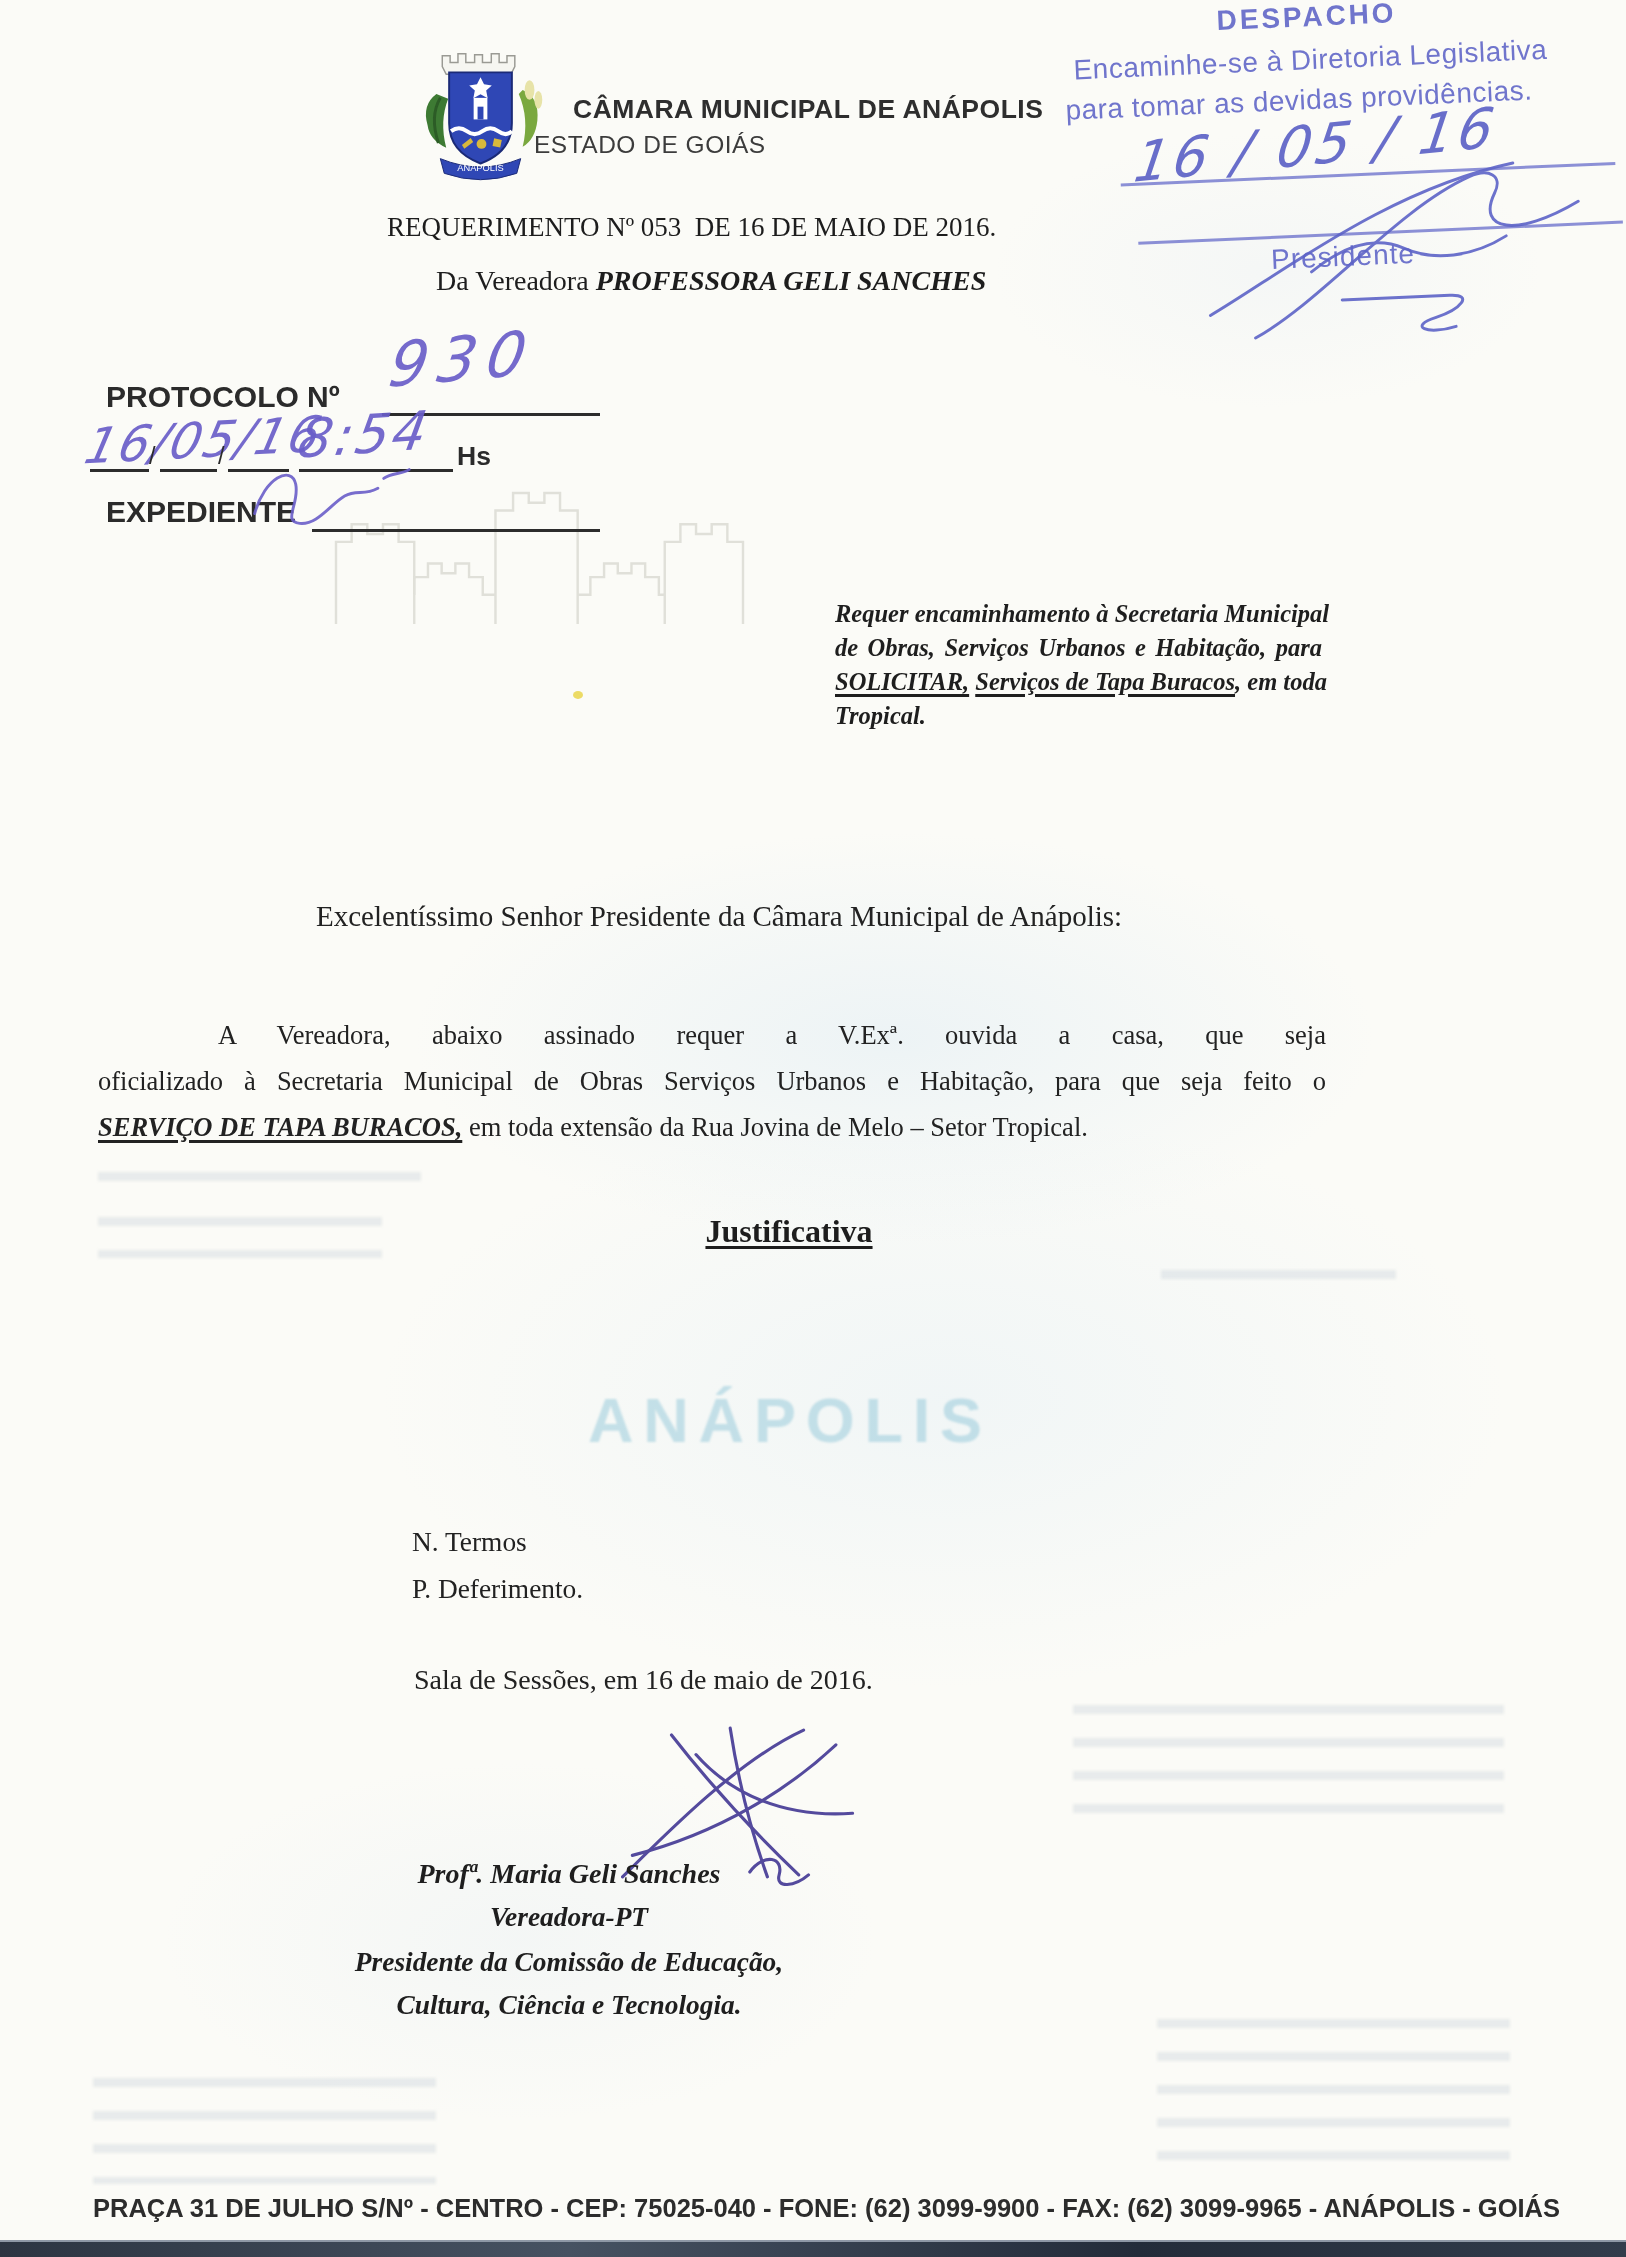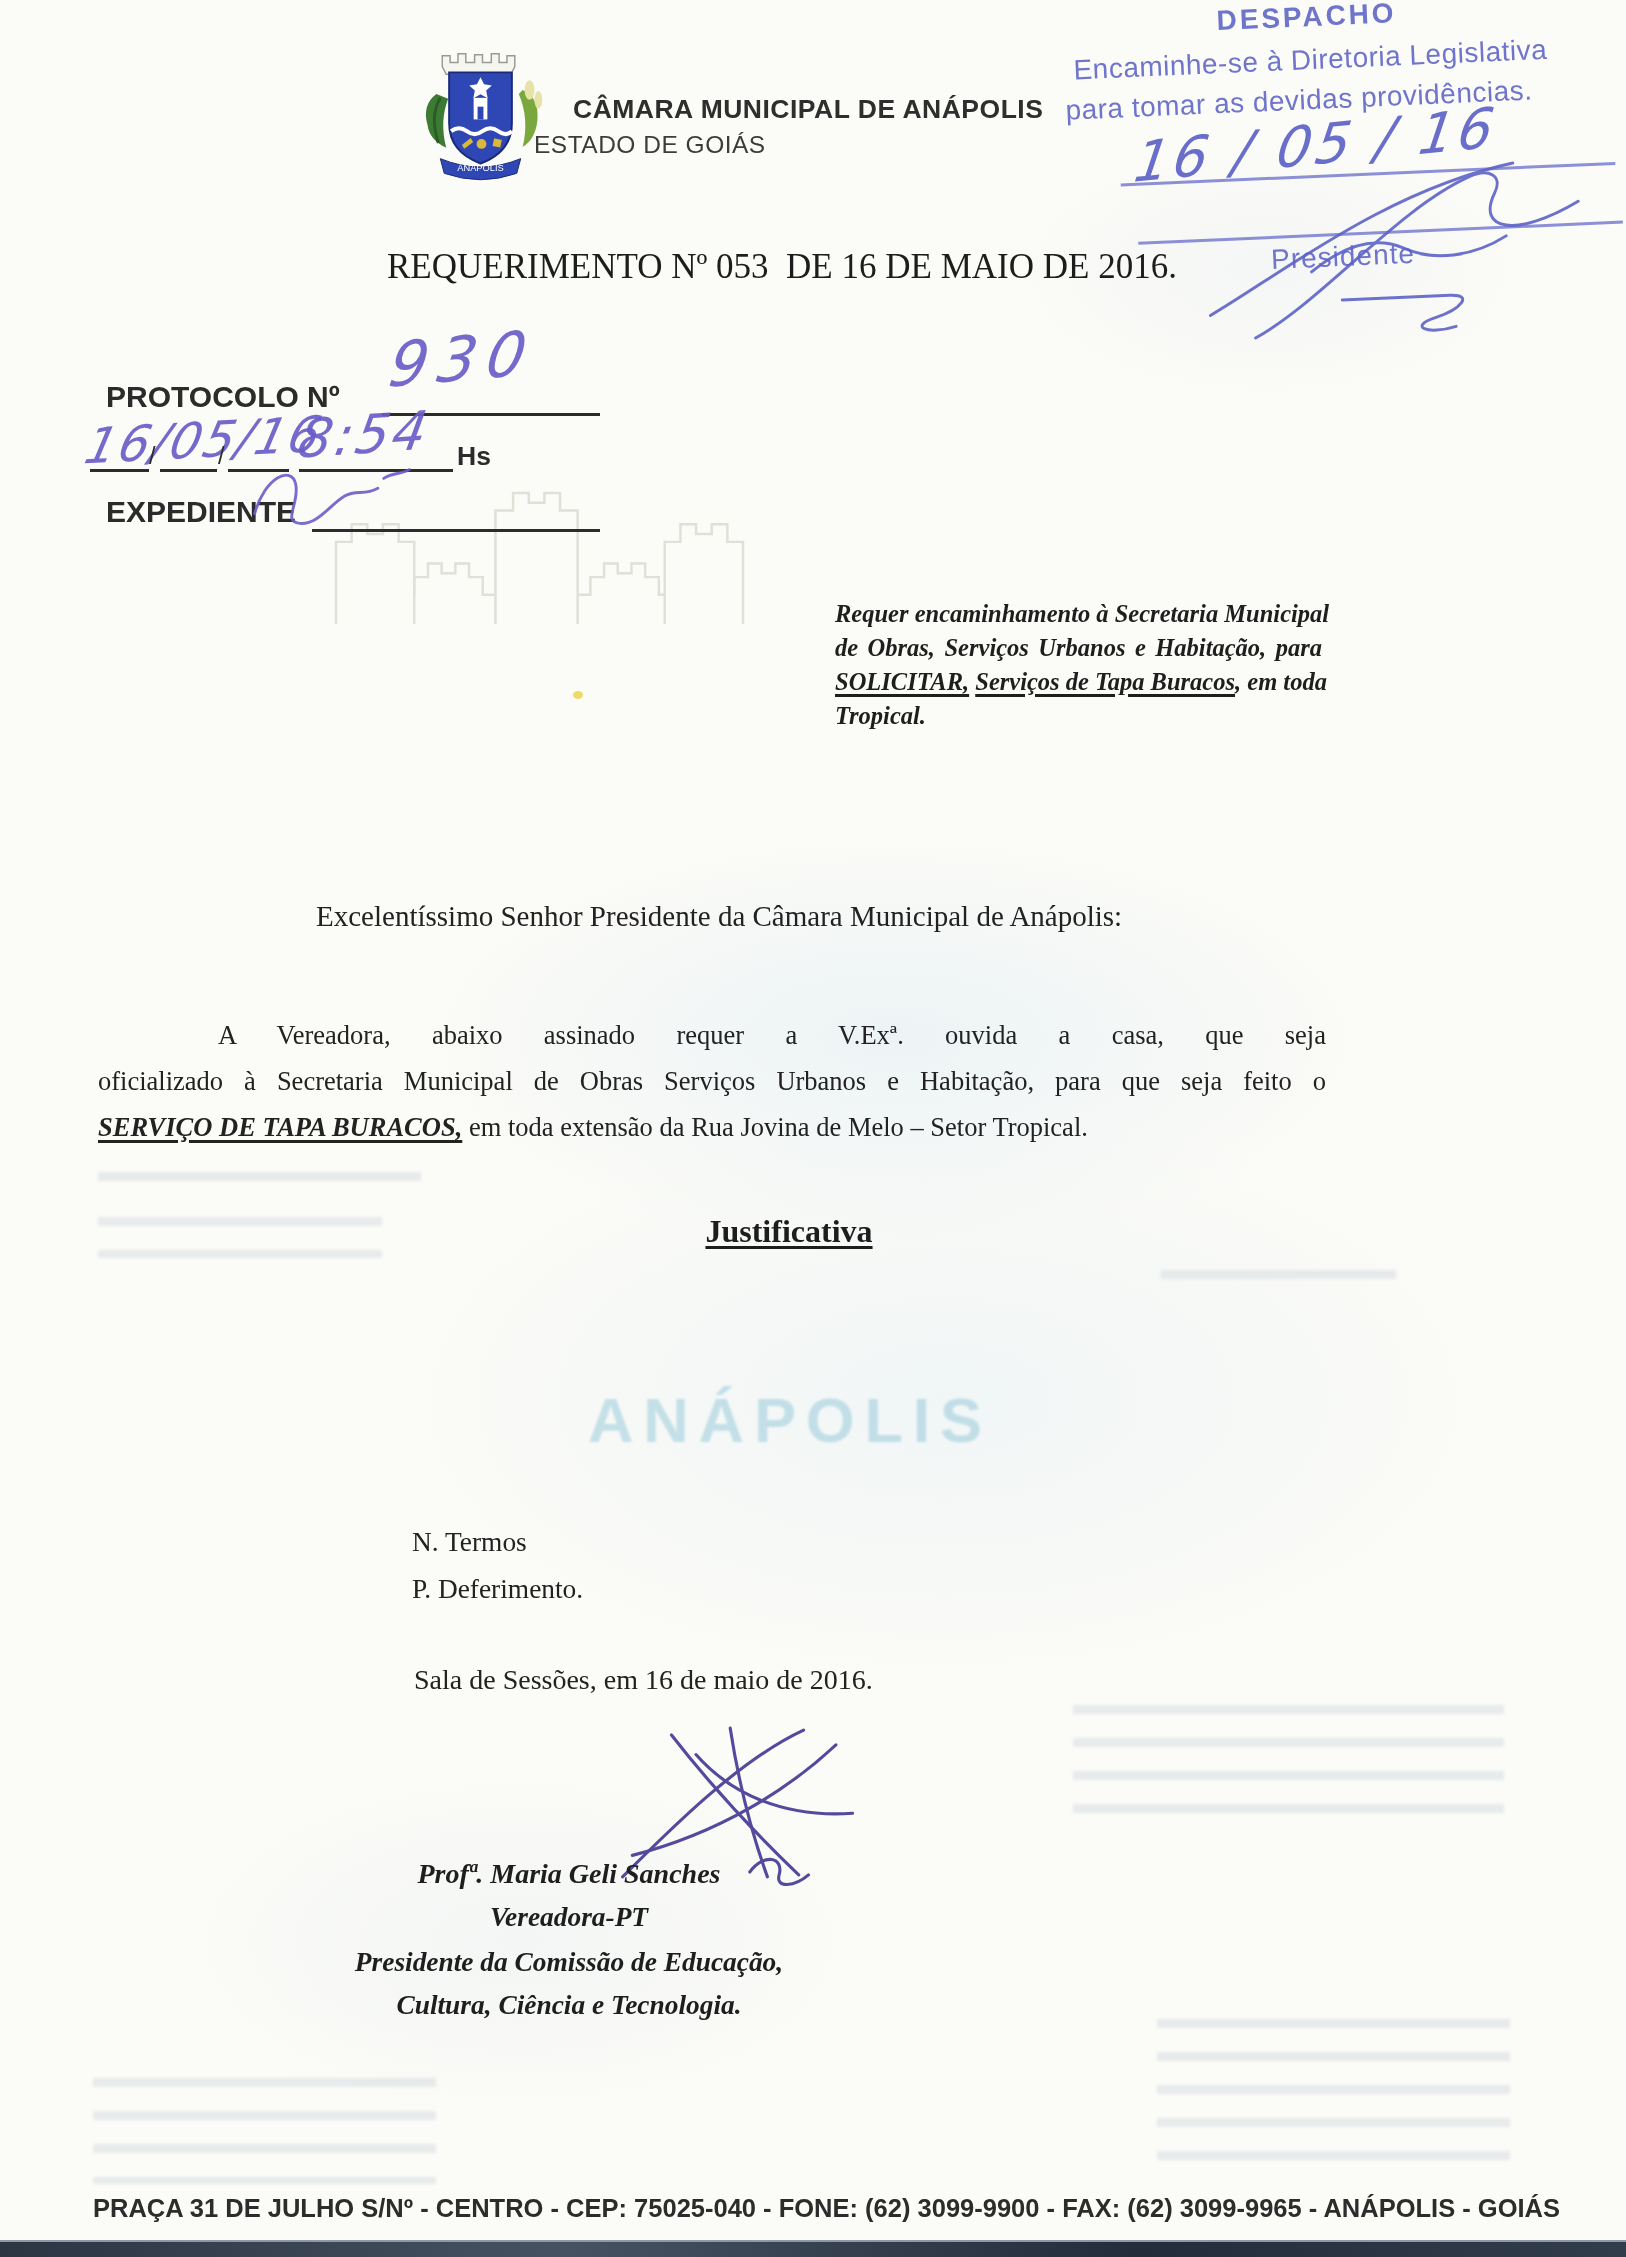--- a/index.html
+++ b/index.html
@@ -104,21 +104,25 @@
     <svg class="abs" style="left:123px;top:157px;" width="412" height="196" viewBox="0 0 420 200">
       <g fill="none" stroke="#5d63c7" stroke-width="3" stroke-linecap="round" opacity=".9">
         <path d="M15 160 C 90 120, 200 40, 330 18"></path>
         <path d="M60 185 C 130 150, 210 60, 285 30 C 305 22, 320 30, 310 48 C 290 85, 330 95, 395 60"></path>
         <path d="M120 120 C 160 90, 190 88, 215 100 C 245 115, 285 112, 320 92"></path>
         <path d="M150 150 L 260 150 C 285 150, 270 165, 245 172 C 215 180, 235 190, 265 182"></path>
       </g>
     </svg>
   </div>
 
-  <div class="abs pre" style="left:387px;top:212px;font-size:35px;color:#1d1d1d;margin-top:35px;">REQUERIMENTO Nº 053  DE 16 DE MAIO DE 2016.</div>
+  <div class="abs pre" style="left:387px;top:212px;font-size:27px;color:#1d1d1d;">REQUERIMENTO Nº 053  DE 16 DE MAIO DE 2016.</div>
+  <div class="abs" style="left:436px;top:265px;font-size:28px;color:#1d1d1d;white-space:nowrap;">
+    <span>Da Vereadora</span>
+    <span class="b i">PROFESSORA GELI SANCHES</span>
+  </div>
 
   <div class="abs sans b" style="left:106px;top:380px;font-size:30px;color:#2b2b2b;">PROTOCOLO Nº</div>
   <div class="formline" style="left:382px;top:413px;width:218px;"></div>
   <div class="abs hand" style="left:390px;top:323px;font-size:61px;letter-spacing:9.8px;transform:rotate(-5deg) skewX(-14deg);">930</div>
 
   <div class="abs hand" style="left:86px;top:412px;font-size:49px;letter-spacing:2px;transform:rotate(-3deg) skewX(-16deg);">16/05/16</div>
   <div class="formline" style="left:90px;top:469px;width:59px;"></div>
   <div class="abs sans" style="left:149px;top:443px;font-size:23.5px;color:#2b2b2b;">/</div>
   <div class="formline" style="left:160px;top:469px;width:57px;"></div>
   <div class="abs sans" style="left:218px;top:443px;font-size:23.5px;color:#2b2b2b;">/</div>

